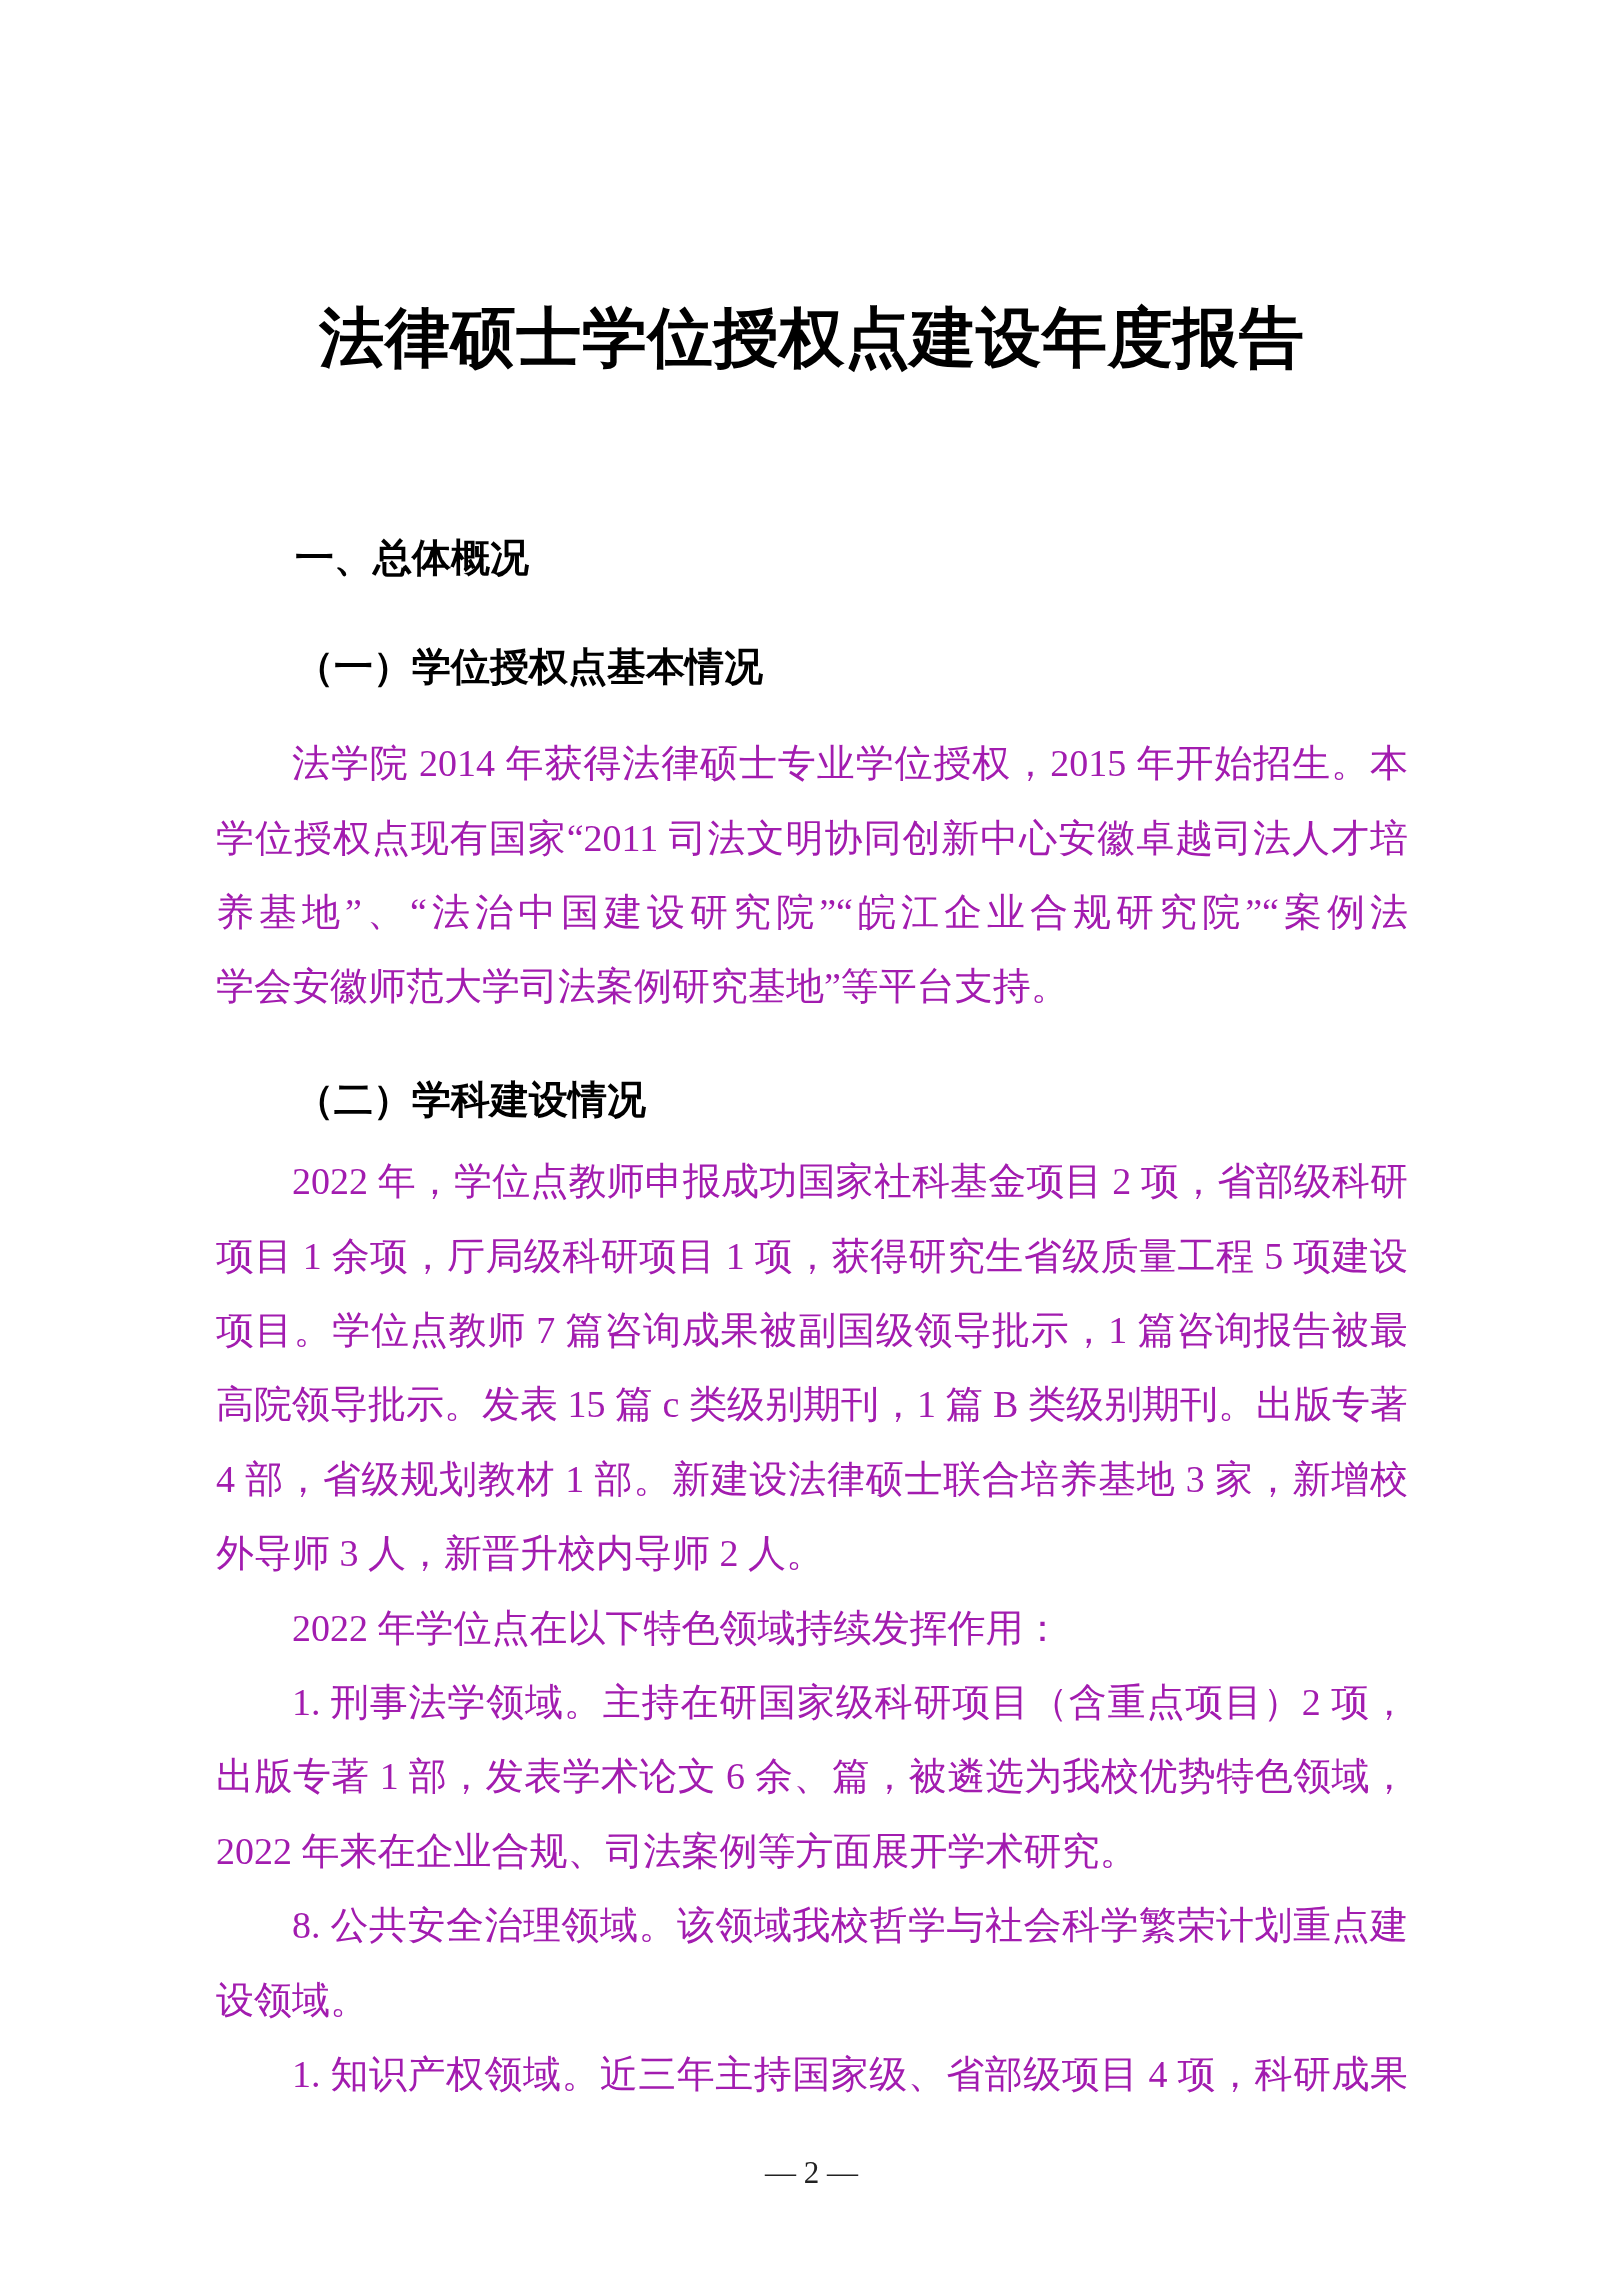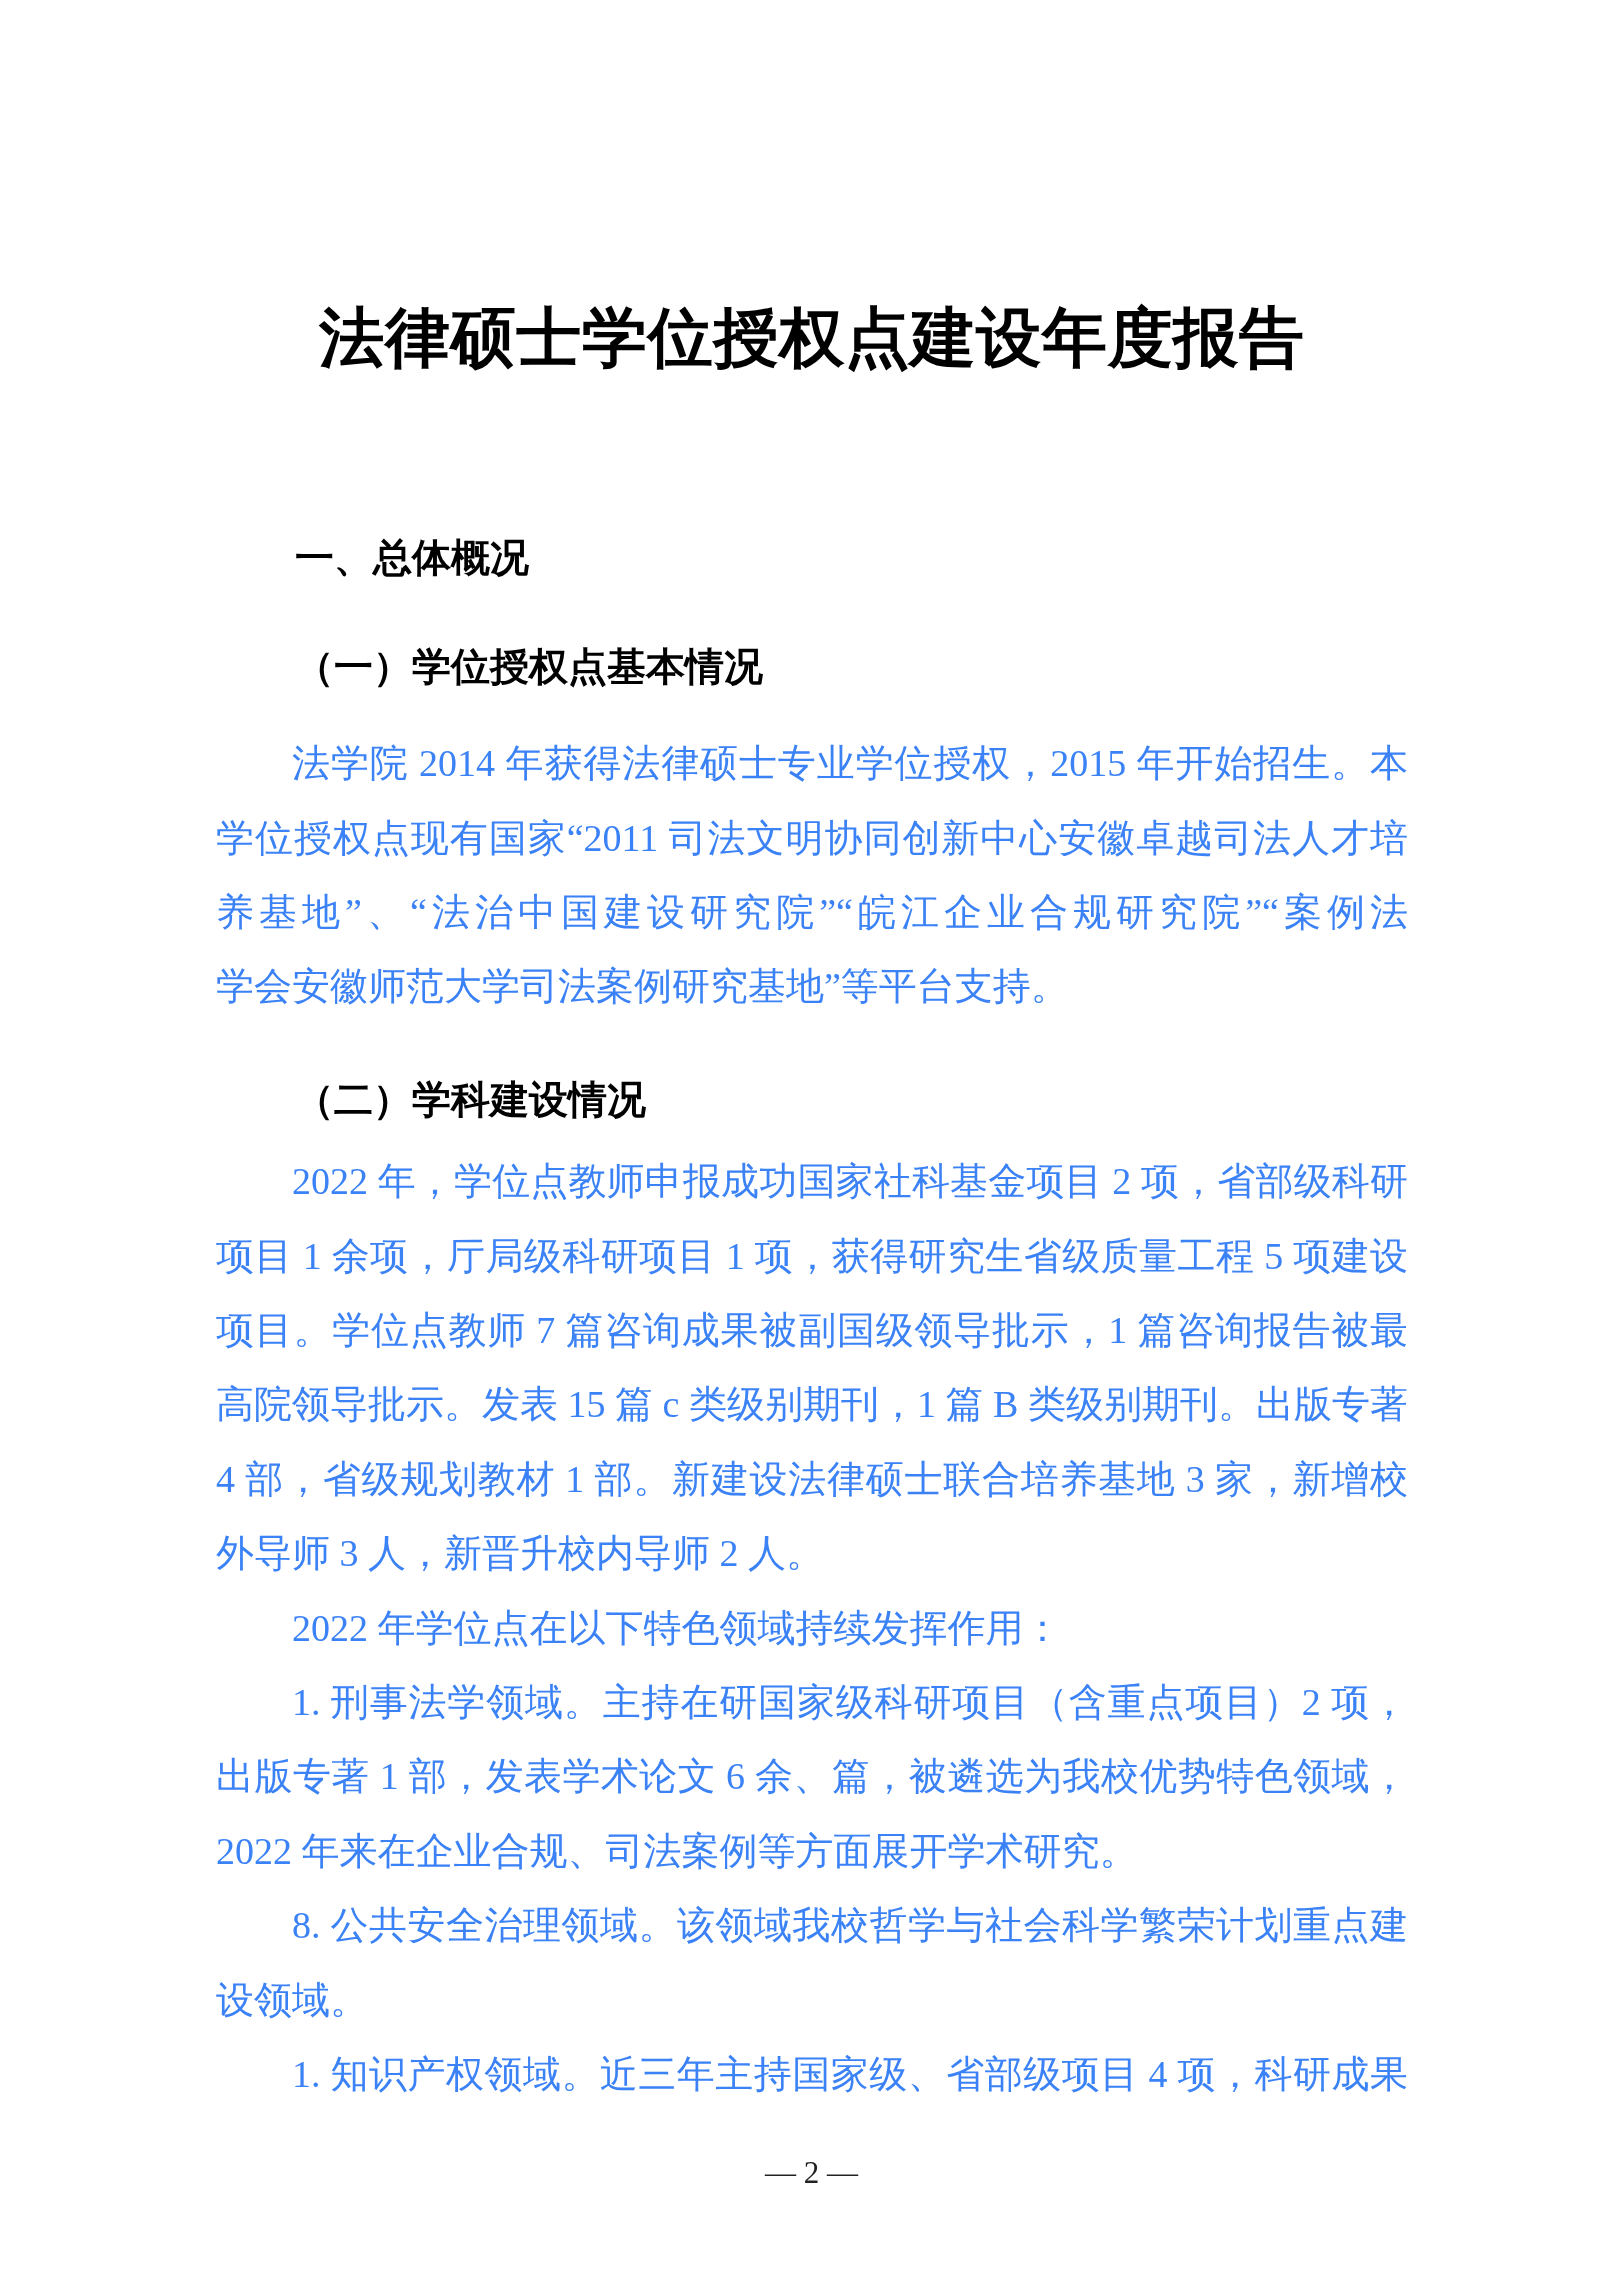--- a/index.html
+++ b/index.html
@@ -41,21 +41,21 @@
     font-family: Liberation Serif, serif;
   }
 
   .line {
     position: absolute;
     left: 216px;
     width: 1192px;
     font-size: 38px;
     line-height: 46px;
     font-family: "Liberation Serif", "DejaVu Serif", serif;
-    color: #3b82f6;
+    color: #a21caf;
   }
   .line.indent { text-indent: 76px; }
   .line.fill {
     text-align: justify;
     text-align-last: justify;
     text-justify: inter-character;
   }
 
   .footer {
     position: absolute;

